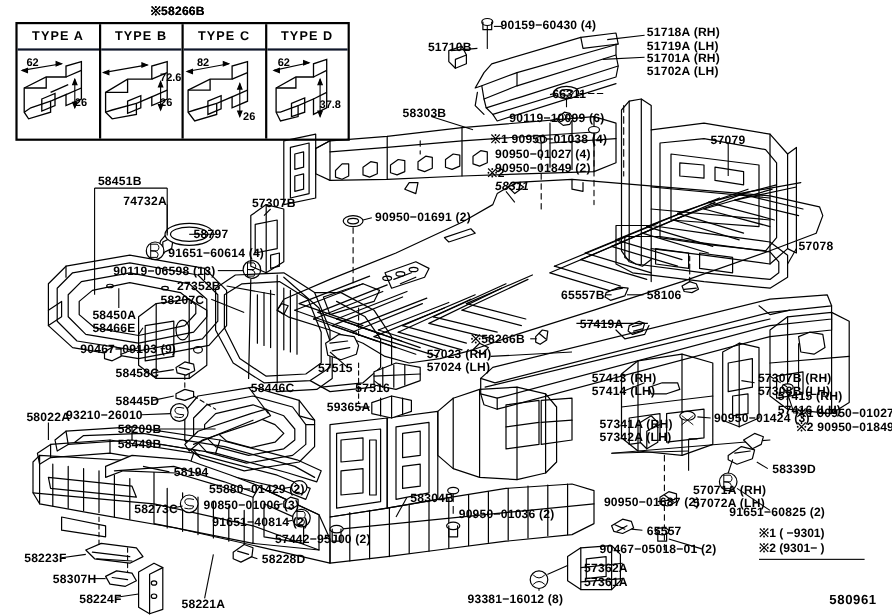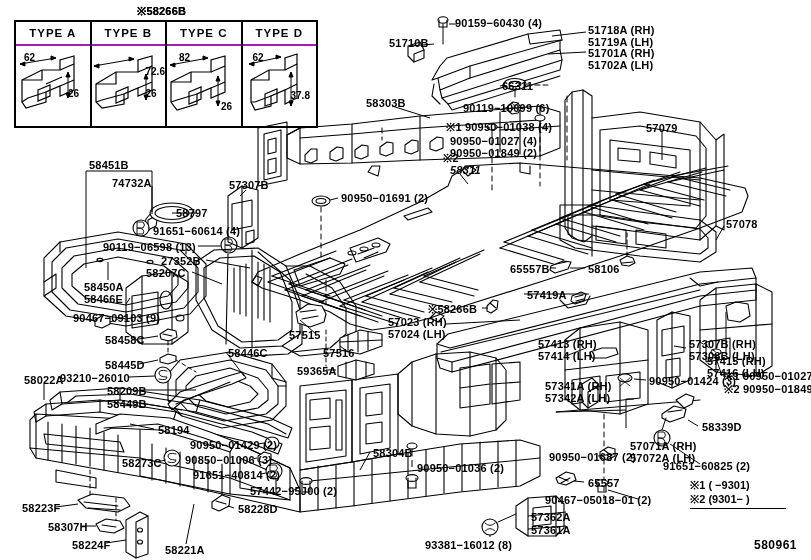--- a/index.html
+++ b/index.html
@@ -4,21 +4,21 @@
 <style>
   html,body{margin:0;padding:0;background:#fff;}
   #page{position:relative;width:811px;height:560px;background:#fff;overflow:hidden;
         font-family:"Liberation Sans", sans-serif;color:#000;}
   .lbl{position:absolute;font-size:11px;font-weight:bold;letter-spacing:.2px;white-space:pre;line-height:11.5px;}
   
   #typetable{position:absolute;left:14px;top:20px;width:300px;height:104px;border:2px solid #000;
              display:flex;}
   .tcell{flex:1;border-right:2px solid #000;display:flex;flex-direction:column;}
   .tcell:last-child{border-right:none;border-radius:22px;}
-  .thead{height:22px;border-bottom:2px solid #a21caf;display:flex;align-items:center;justify-content:center;
+  .thead{height:22px;border-bottom:2px solid #0f172a;display:flex;align-items:center;justify-content:center;
          font-size:11.5px;font-weight:bold;letter-spacing:1px;}
   .tbody{flex:1;position:relative;}
   .tnum{position:absolute;font-size:10px;font-weight:bold;}
   svg{position:absolute;left:0;top:0;pointer-events:none;}
   #footer{position:absolute;right:14px;bottom:8px;font-size:12px;font-weight:bold;letter-spacing:.5px;}
   #notebox{position:absolute;left:690px;top:478px;font-size:11px;font-weight:bold;line-height:14px;}
   #notebox .rule{width:96px;height:1px;background:#000;margin-top:2px;}
 </style>
 </head>
 <body>
@@ -691,21 +691,21 @@
 57416 (LH)</div>
       <div class="lbl" style="left: 24px; top: 375px;">58022A</div>
       <div class="lbl" style="left: 649px; top: 376px;">90950−01424 (3)</div>
       <div class="lbl" style="left: 724px; top: 371px;">※1 90950−01027</div>
       <div class="lbl" style="left: 724px; top: 384px;">※2 90950−01849</div>
       <div class="lbl" style="left: 545px; top: 381px;">57341A (RH)
 57342A (LH)</div>
       <div class="lbl" style="left: 158px; top: 425px;">58194</div>
       <div class="lbl" style="left: 630px; top: 397px; margin-top: 44px;">57071A (RH)
 57072A (LH)</div>
-      <div class="lbl" style="left: 190px; top: 440px;">90950−01429 (2)</div>
+      <div class="lbl" style="left: 190px; top: 440px;">55880−01429 (2)</div>
       <div class="lbl" style="left: 122px; top: 458px;">58273C</div>
       <div class="lbl" style="left: 185px; top: 455px;">90850−01006 (3)</div>
       <div class="lbl" style="left: 193px; top: 470px;">91651−40814 (2)</div>
       <div class="lbl" style="left: 373px; top: 448px;">58304B</div>
       <div class="lbl" style="left: 702px; top: 422px;">58339D</div>
       <div class="lbl" style="left: 549px; top: 452px;">90950−01687 (2)</div>
       <div class="lbl" style="left: 417px; top: 463px;">90950−01036 (2)</div>
       <div class="lbl" style="left: 218px; top: 486px; padding-left: 32px;">57442−95J00 (2)</div>
       <div class="lbl" style="left: 663px; top: 461px;">91651−60825 (2)</div>
       <div class="lbl" style="left: 588px; top: 478px;">65557</div>

